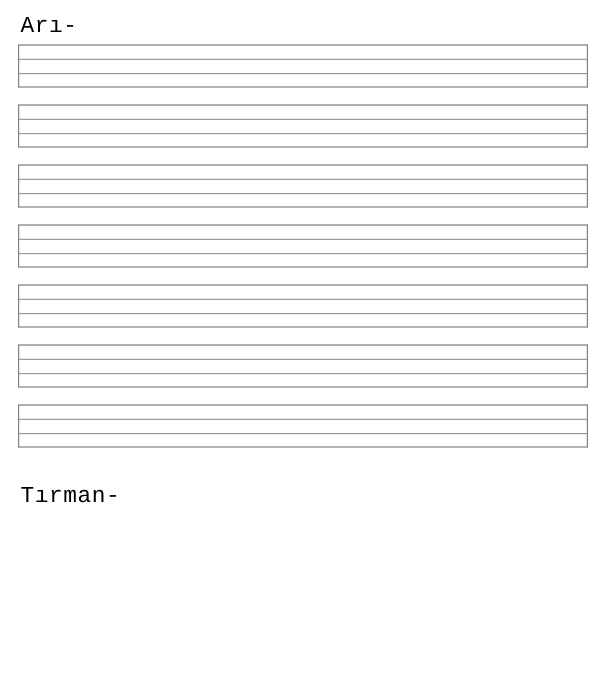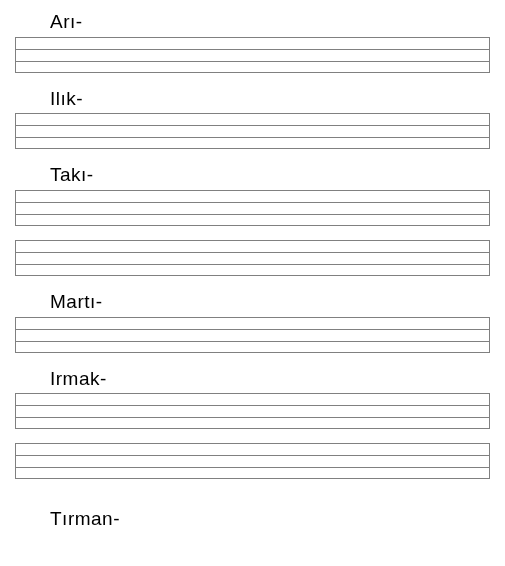--- a/index.html
+++ b/index.html
@@ -10,66 +10,61 @@
     font-size: 19px;
     color: #000;
     width: 505px;
     box-sizing: border-box;
   }
   .block {
     margin-bottom: 14px;
   }
   .word {
     display: block;
-    font-family: Liberation Sans, sans-serif;
+    font-family: Liberation Mono, monospace;
     letter-spacing: 0.5px;
     padding-left: 2px;
     margin-bottom: 2px;
     line-height: 1.3;
-    margin-left: 33px;
   }
   .lines {
     border: 1px solid #808080;
     height: 36px;              
     box-sizing: border-box;
     background-image:
       linear-gradient(to bottom, #808080 1px, transparent 1px);
     background-size: 100% 12px;
     background-position: 0 11px;
   }
 </style>
 </head>
 <body>
 
 <div class="block">
   <span class="word">Arı-</span>
   <div class="lines"></div>
 </div>
 
 <div class="block">
-  <span class="word">Ilık-</span>
-  <div class="lines"></div>
-</div>
-
-<div class="block">
-  <span class="word">Takı-</span>
   <div class="lines"></div>
 </div>
 
 <div class="block">
   <div class="lines"></div>
 </div>
 
 <div class="block">
-  <span class="word">Martı-</span>
   <div class="lines"></div>
 </div>
 
 <div class="block">
-  <span class="word">Irmak-</span>
+  <div class="lines"></div>
+</div>
+
+<div class="block">
   <div class="lines"></div>
 </div>
 
 <div class="block" style="margin-bottom:28px;">
   <div class="lines"></div>
 </div>
 
 <div class="block">
   <span class="word">Tırman-</span>
 

